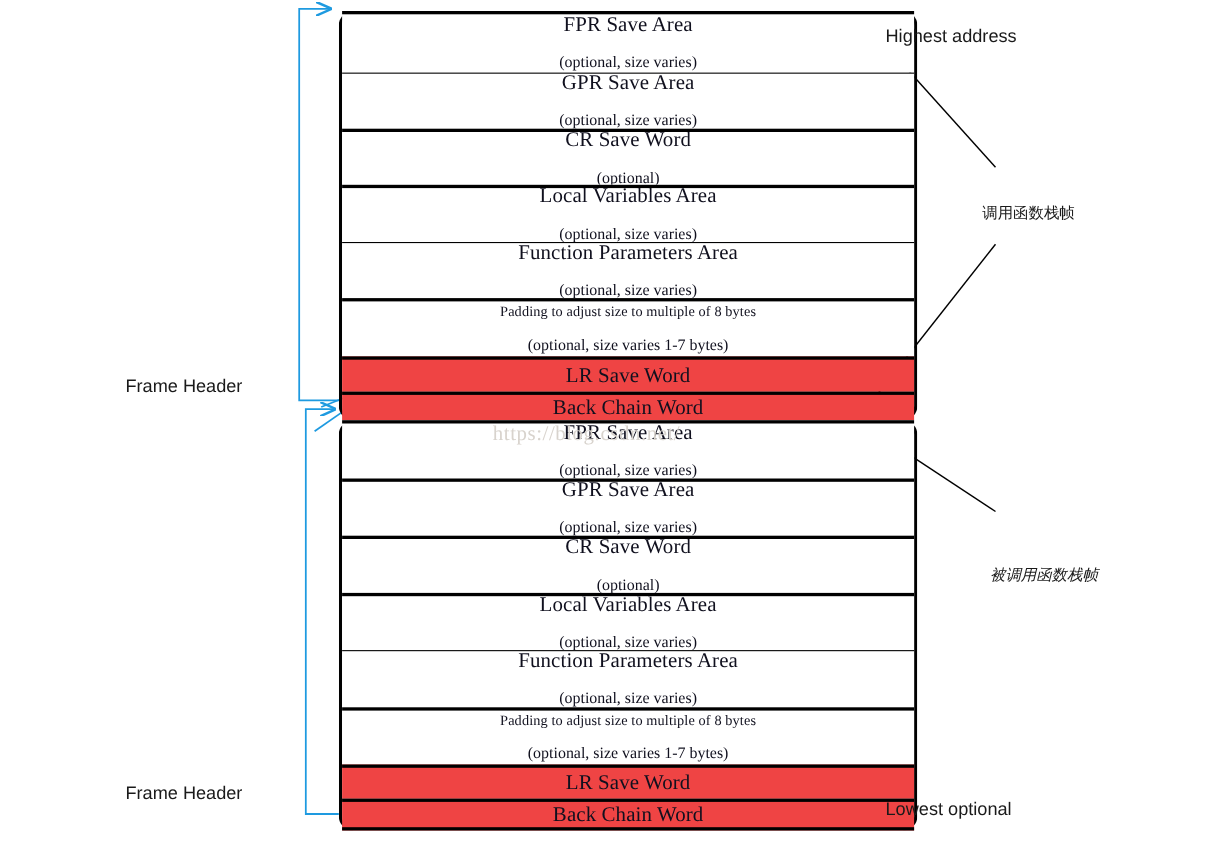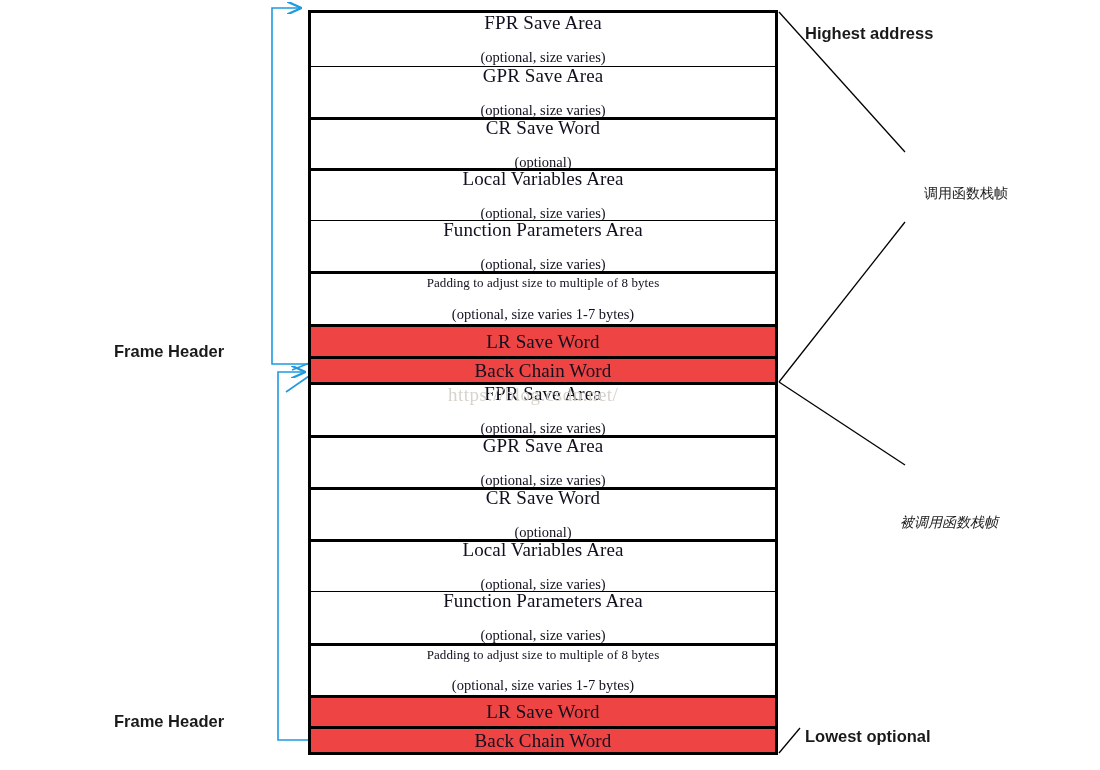--- a/index.html
+++ b/index.html
@@ -28,24 +28,25 @@
     position: absolute;
     left: 0; top: 0;
     width: 1100px;
     height: 770px;
     pointer-events: none;
   }
 
   .frame-block {
     position: absolute;
     left: 308px;
-    width: 470px;
+    width: 526px;
     border-left: 3px solid #000;
     border-right: 3px solid #000;
     box-sizing: border-box;
+    border-radius: 13px;
   }
   #frame-caller  { top: 10px;  height: 372px; }
   #frame-callee  { top: 382px; height: 373px; }
 
   .stack-row {
     box-sizing: border-box;
     border-top: 3px solid #000000;
     text-align: center;
     background: #ffffff;
     position: relative;
@@ -75,39 +76,39 @@
   }
 
   
   .stack-row.shaded { background: #ef4444; }
   .stack-row.shaded .row-title { font-size: 19px; }
 
   
   .side-label {
     position: absolute;
     font-family: "Liberation Sans", sans-serif;
-    font-weight: bold;
+    font-weight: normal;
     font-size: 16.5px;
     color: #1a1a1a;
     white-space: nowrap;
   }
   .cjk-label {
     position: absolute;
     font-family: "DejaVu Sans", sans-serif;
     font-size: 14px;
     font-weight: normal;
     color: #1a1a1a;
     white-space: nowrap;
   }
 
   #label-frame-header-top    { left: 114px; top: 342px; }
   #label-frame-header-bottom { left: 114px; top: 712px; }
   #label-highest-address     { left: 805px; top: 24px; }
   #label-lowest-address      { left: 805px; top: 727px; }
-  #label-caller-frame        { left: 893px; top: 185px; margin-left: 31px; }
+  #label-caller-frame        { left: 893px; top: 185px; }
   #label-callee-frame        { left: 900px; top: 514px; font-style: italic; }
 
   
   #watermark {
     position: absolute;
     left: 448px;
     top: 384px;
     font-family: "Liberation Serif", serif;
     font-size: 19px;
     color: #d8d3cd;

